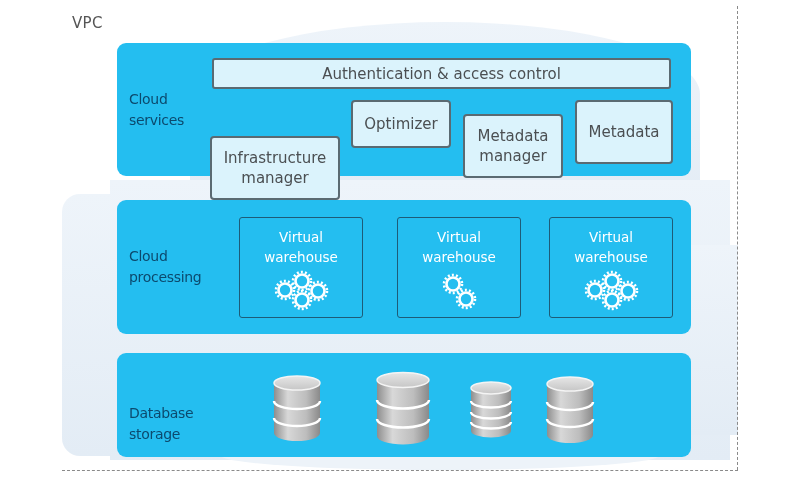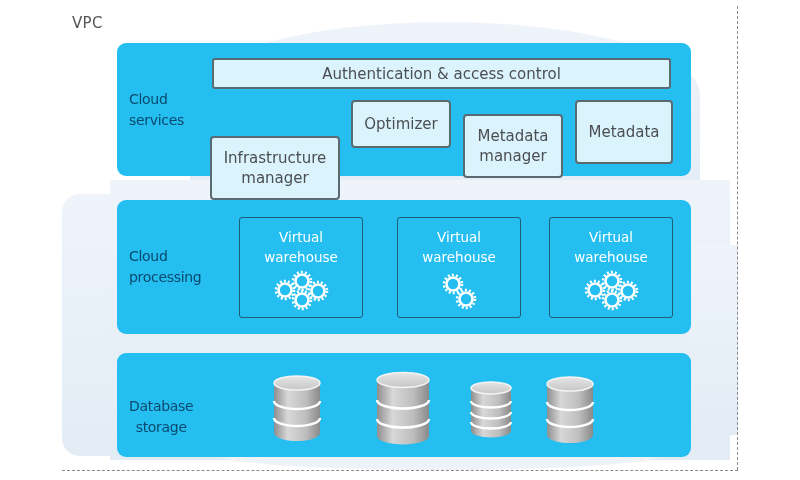--- a/index.html
+++ b/index.html
@@ -145,21 +145,21 @@
         <circle cx="45" cy="22" r="9"></circle>
           <circle cx="62" cy="13" r="9"></circle>
           <circle cx="62" cy="32" r="9"></circle>
           <circle cx="78" cy="23" r="9"></circle>
       </g>
     </svg>
   </div>
 </div>
 
 <div class="layer" style="top:353px; height:104px;">
-  <div class="layer-label" style="top:43px;text-align:center;">
+  <div class="layer-label" style="top:50px;">
     <div>Database</div>
     <div>storage</div>
   </div>
 
   <svg width="0" height="0" style="position:absolute">
     <defs>
       <linearGradient id="dbgrad" x1="0" x2="1" y1="0" y2="0">
         <stop offset="0" stop-color="#8e8e8e"></stop>
         <stop offset="0.3" stop-color="#d8d8d8"></stop>
         <stop offset="0.7" stop-color="#bdbdbd"></stop>

